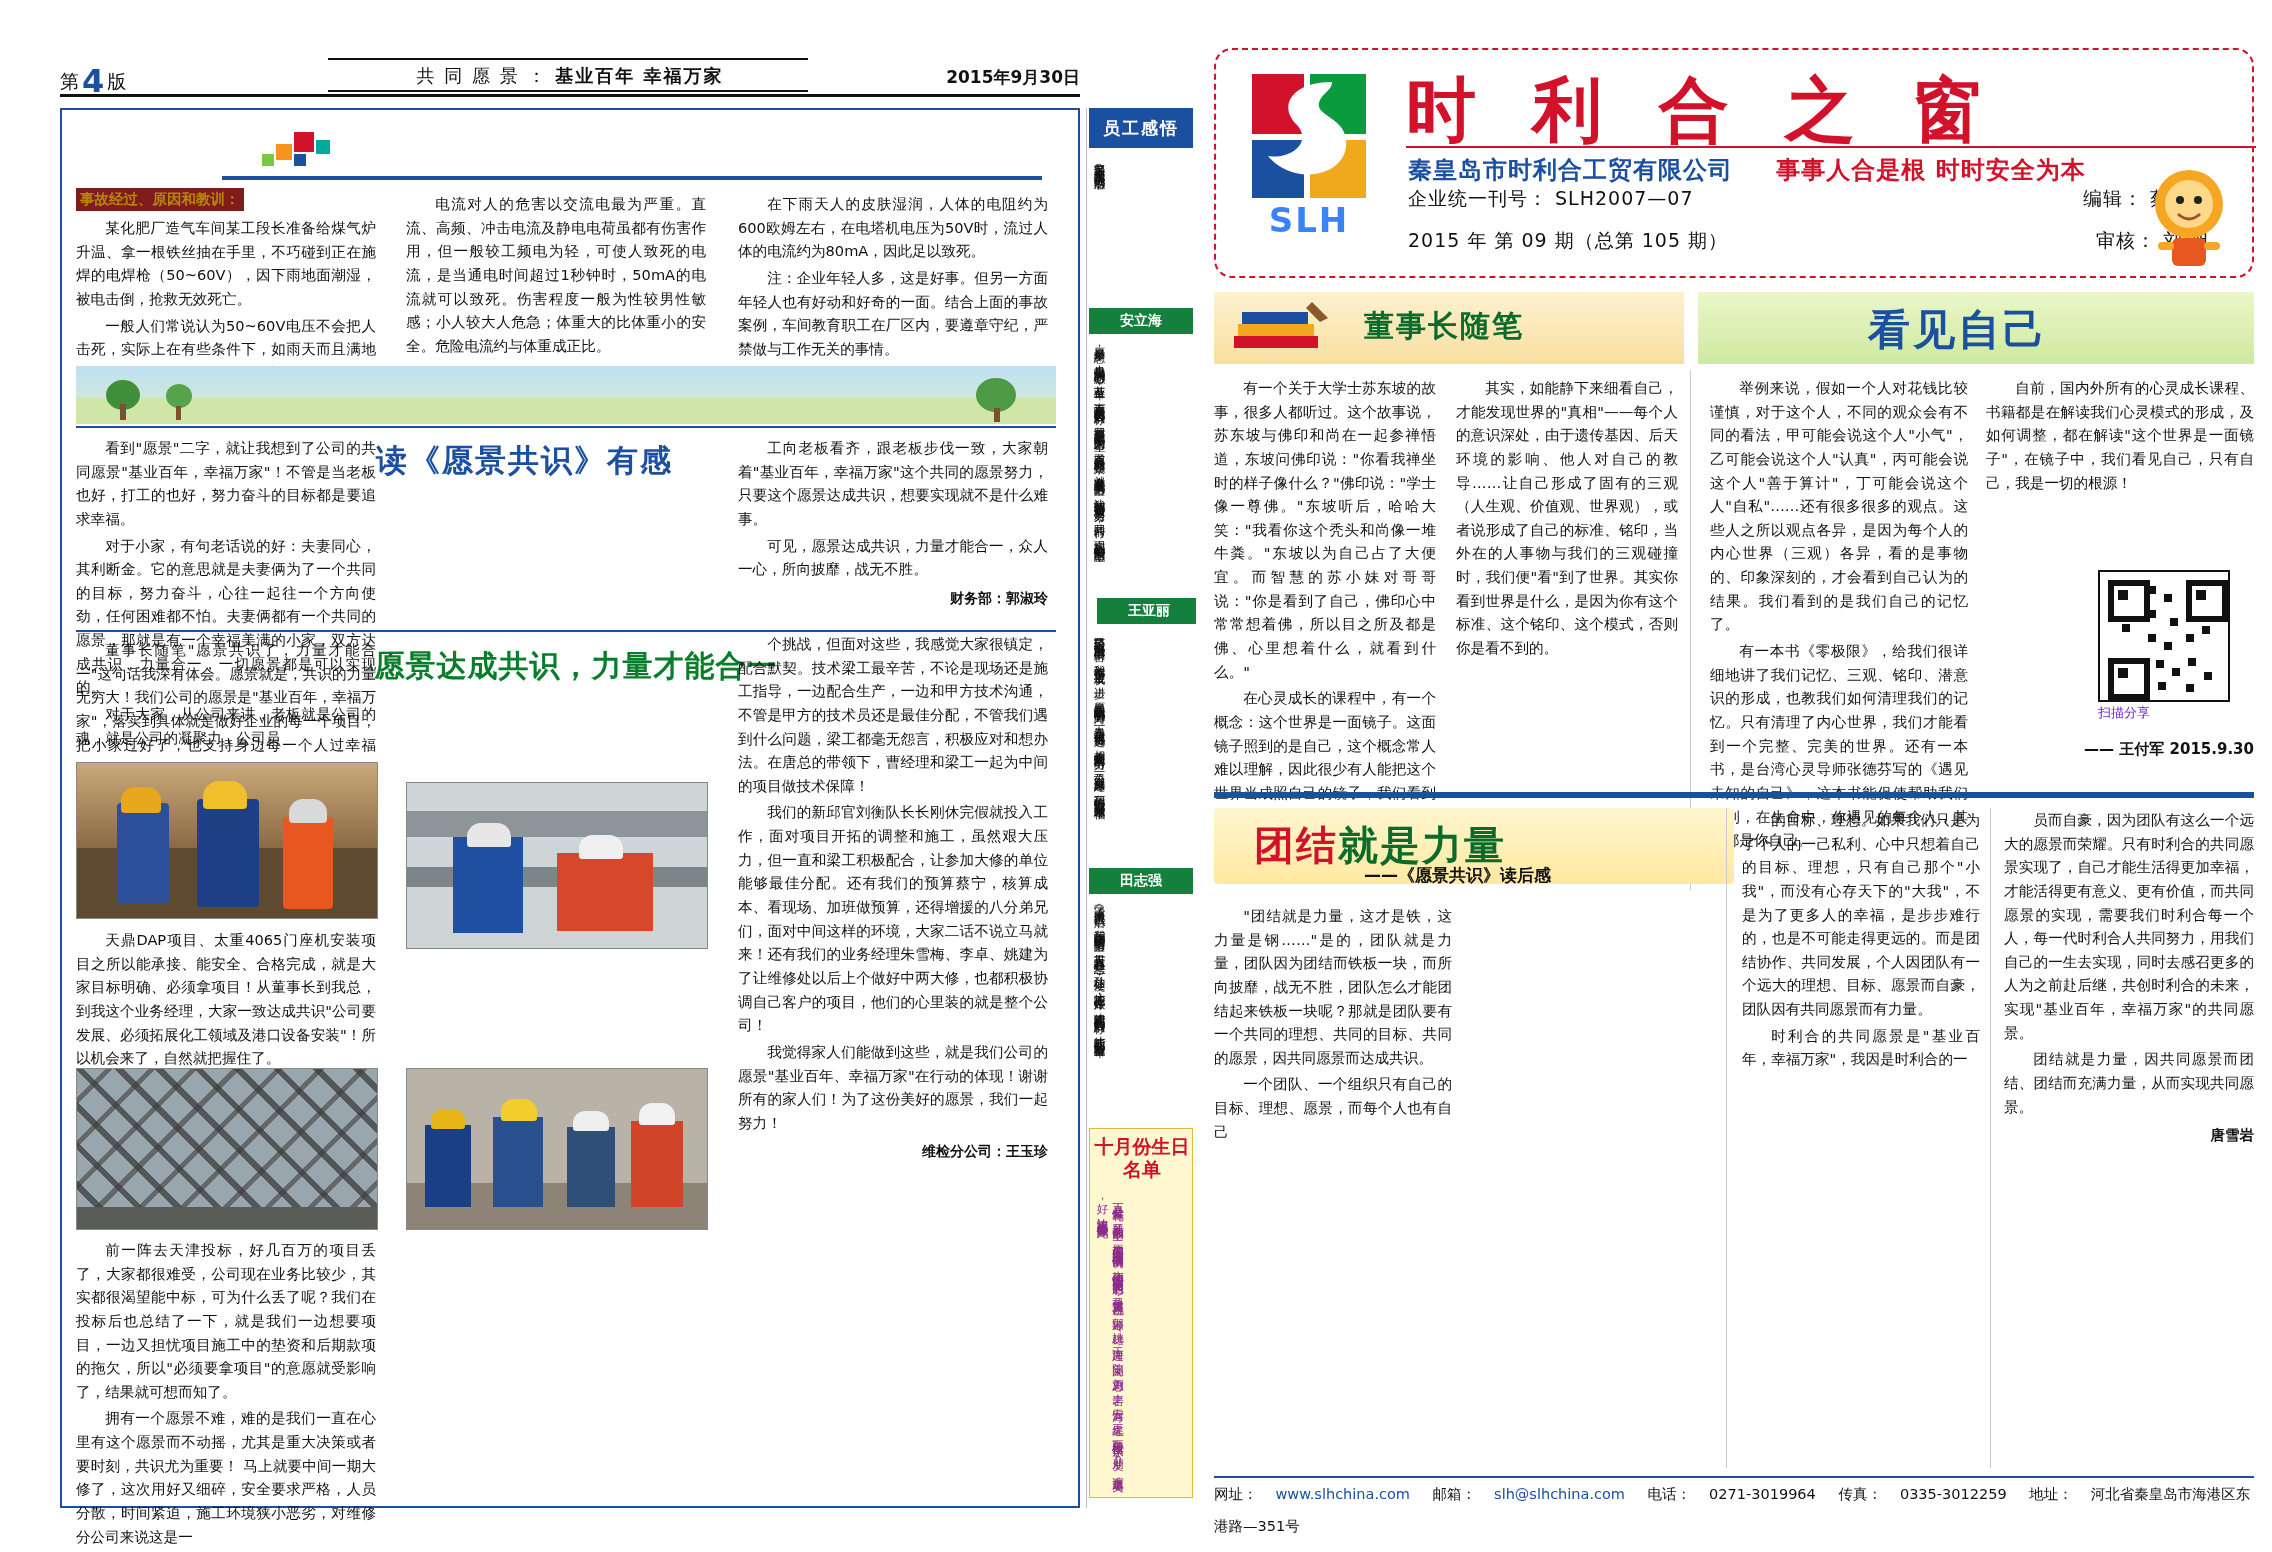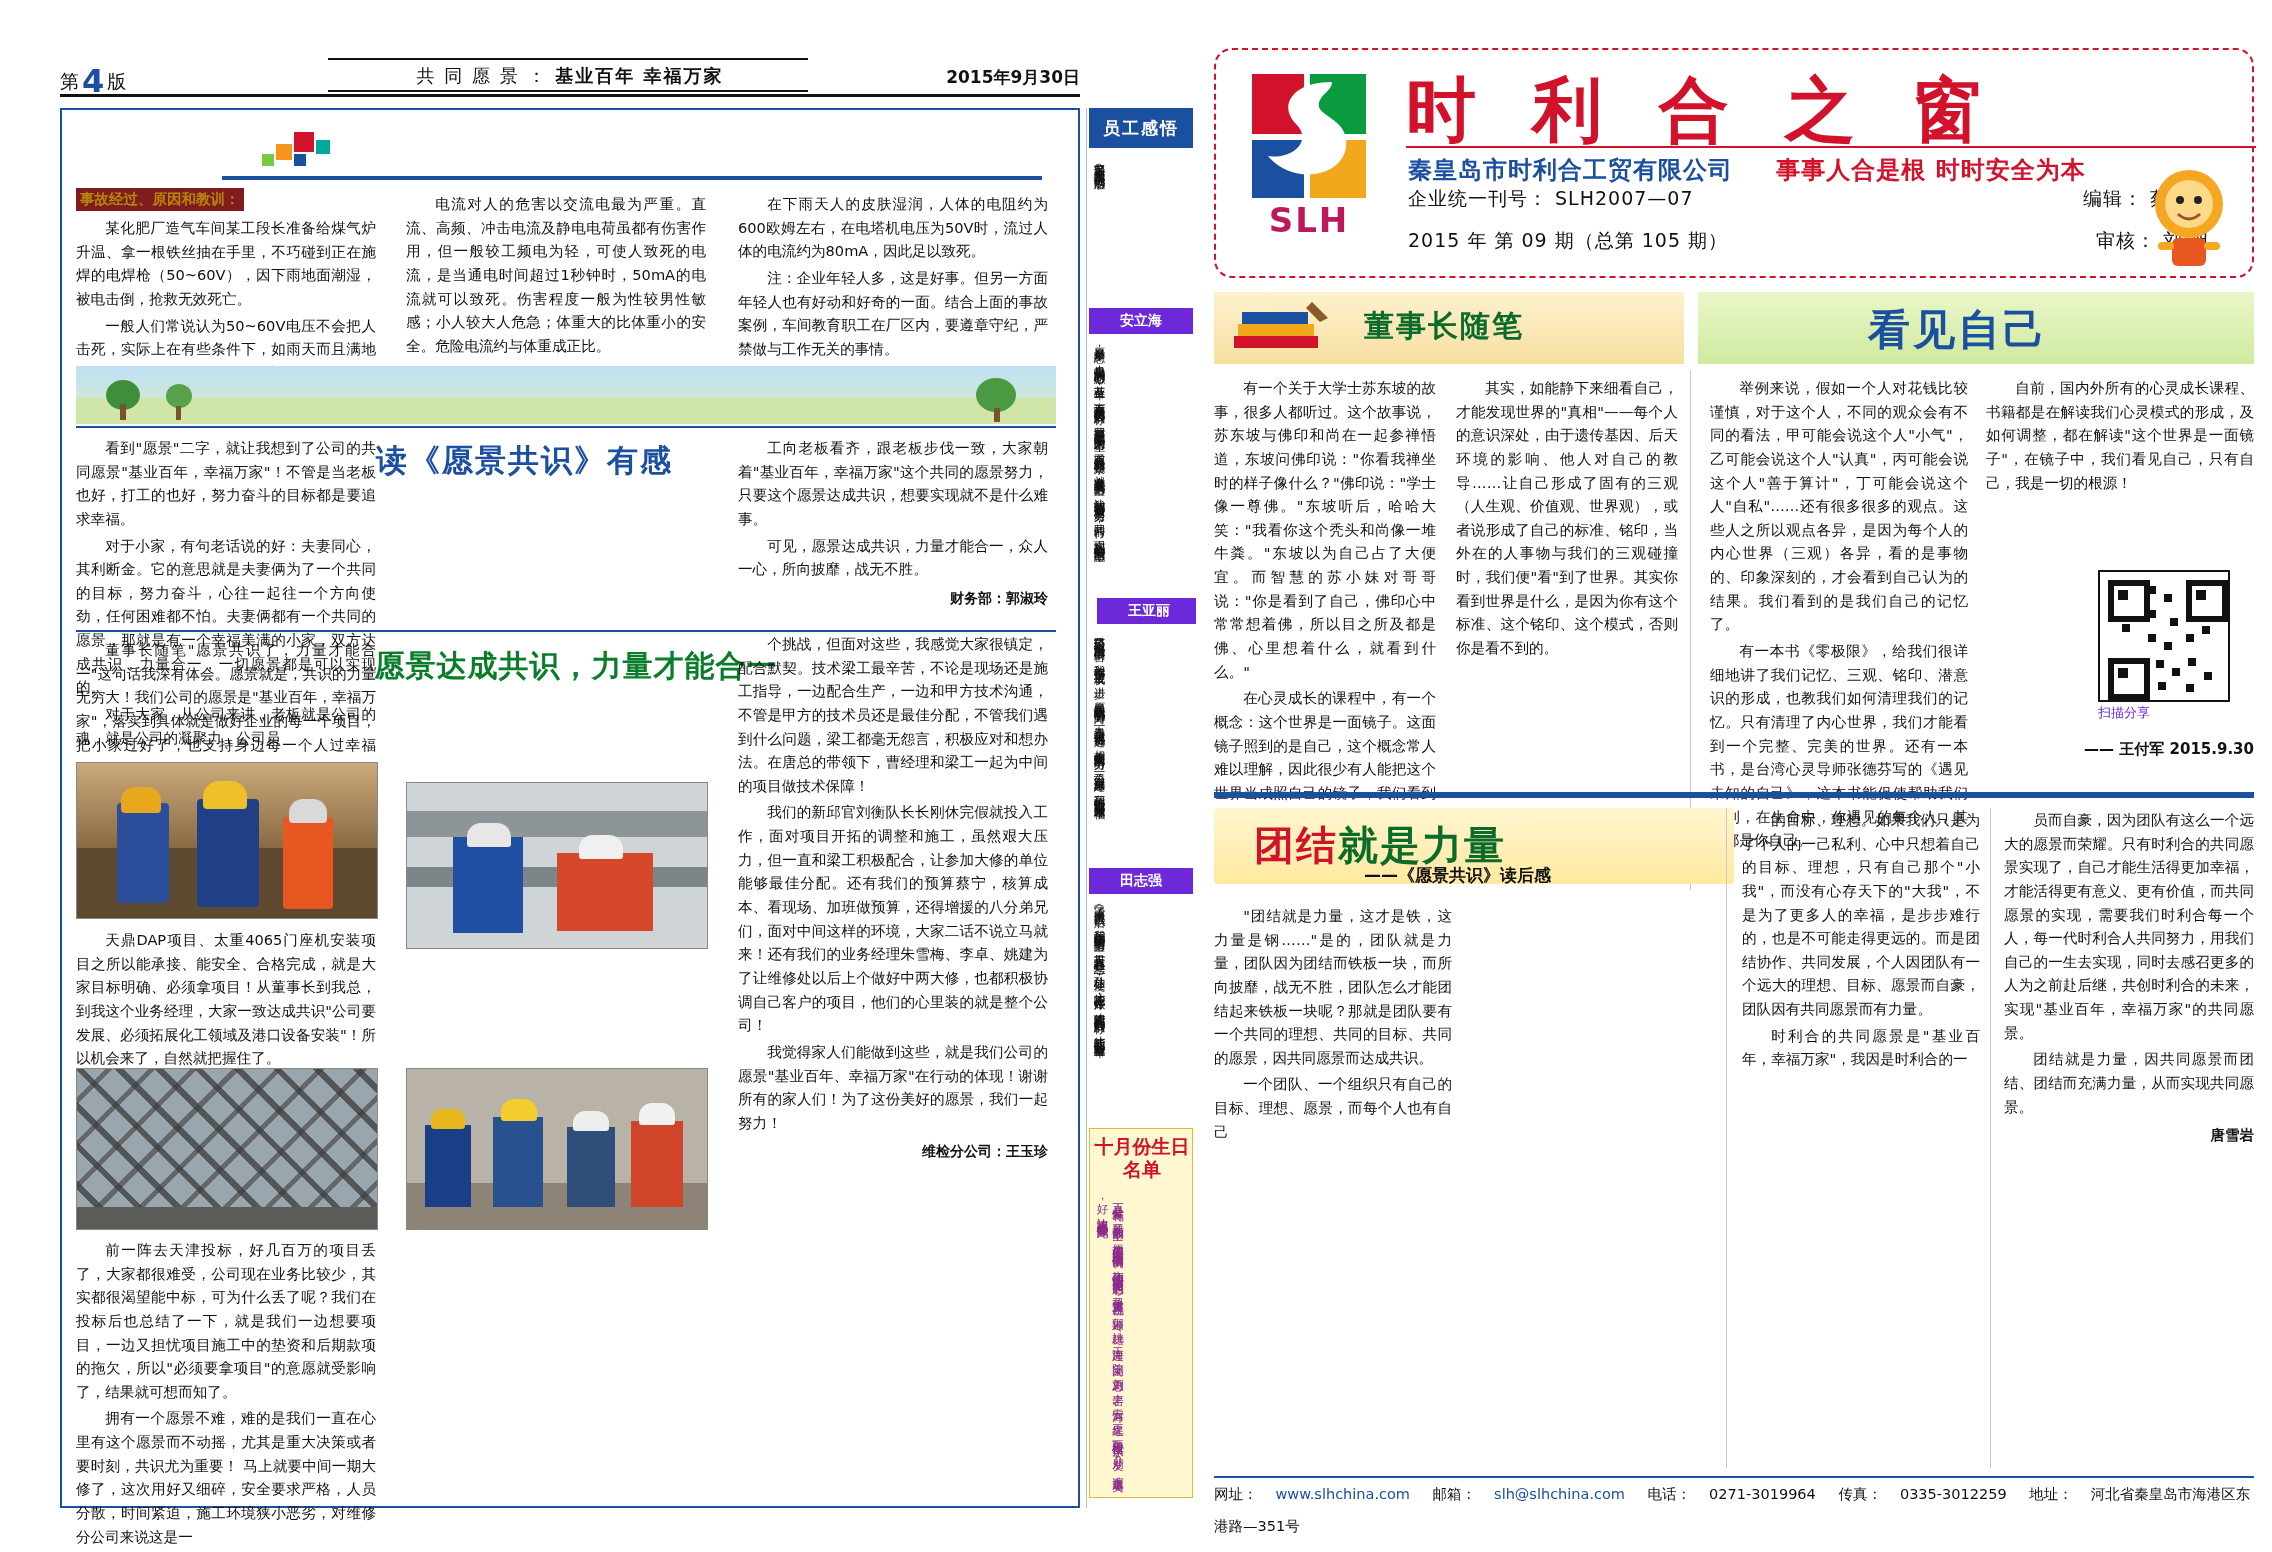--- a/index.html
+++ b/index.html
@@ -45,29 +45,29 @@
   .banner3 .txt{position:absolute;left:0;top:6px;width:500px;text-align:center;font-size:30px;font-weight:bold;color:#0a7d2a;letter-spacing:1px;}
   .photo{position:absolute;border:1px solid #888;background:#777;overflow:hidden;}
   .photo .sky{position:absolute;left:0;top:0;right:0;height:45%;}
   .photo .grd{position:absolute;left:0;bottom:0;right:0;height:55%;}
   .photo .fig{position:absolute;border-radius:4px;}
 
   
   .midcol{position:absolute;left:1086px;top:108px;width:108px;height:1400px;background:#fff;border-left:1px solid #bbb;}
   .midcap{position:absolute;left:2px;top:0px;width:104px;height:40px;background:#1b4fa0;color:#fff;font-size:17px;font-weight:bold;text-align:center;line-height:40px;letter-spacing:2px;}
   .vtext{writing-mode:vertical-rl;text-orientation:upright;font-size:11.5px;line-height:1.35;letter-spacing:1px;color:#111;}
-  .midband{position:absolute;left:2px;width:104px;background:#6d28d9;color:#fff;text-align:center;font-size:14px;font-weight:bold;padding:4px 0;}
+  .midband{position:absolute;left:2px;width:104px;background:#15803d;color:#fff;text-align:center;font-size:14px;font-weight:bold;padding:4px 0;}
   .bd-box{position:absolute;left:2px;top:1020px;width:104px;height:370px;background:#fff7cf;border:1px solid #e0b83a;box-sizing:border-box;}
   .bd-title{position:absolute;left:0;top:6px;width:104px;text-align:center;font-size:19px;font-weight:bold;color:#d2122a;line-height:1.2;}
 
   
   .right-page{position:absolute;left:1196px;top:0;width:1076px;height:1552px;background:#fff;}
   .masthead{position:absolute;left:18px;top:48px;width:1040px;height:230px;border:2px dashed #d2122a;border-radius:18px;box-sizing:border-box;background:#fff;}
   .slh-logo{position:absolute;left:18px;top:14px;width:150px;height:150px;}
-  .slh-text{position:absolute;left:18px;top:150px;width:150px;text-align:center;font-size:34px;font-weight:bold;color:#be185d;letter-spacing:2px;}
+  .slh-text{position:absolute;left:18px;top:150px;width:150px;text-align:center;font-size:34px;font-weight:bold;color:#3b82f6;letter-spacing:2px;}
   .mast-title{position:absolute;left:190px;top:14px;width:700px;font-size:70px;font-weight:bold;color:#d2122a;letter-spacing:16px;white-space:nowrap;font-family:"DejaVu Serif","Liberation Serif",serif;}
   .mast-sub{position:absolute;left:192px;top:104px;width:860px;font-size:24px;font-weight:bold;color:#1b4fa0;letter-spacing:1px;}
   .mast-sub .rightpart{color:#d2122a;margin-left:34px;}
   .mast-line{position:absolute;left:190px;top:96px;width:850px;height:2px;background:#d2122a;}
   .mast-row{position:absolute;left:192px;width:860px;font-size:19px;letter-spacing:1px;color:#111;}
   .mast-row .lbl{display:inline-block;}
   .mast-row .r{position:absolute;right:58px;top:0;}
   .mascot{position:absolute;right:8px;top:108px;width:110px;height:112px;}
 
   .rp-main{position:absolute;left:18px;top:292px;width:1040px;height:1210px;}

